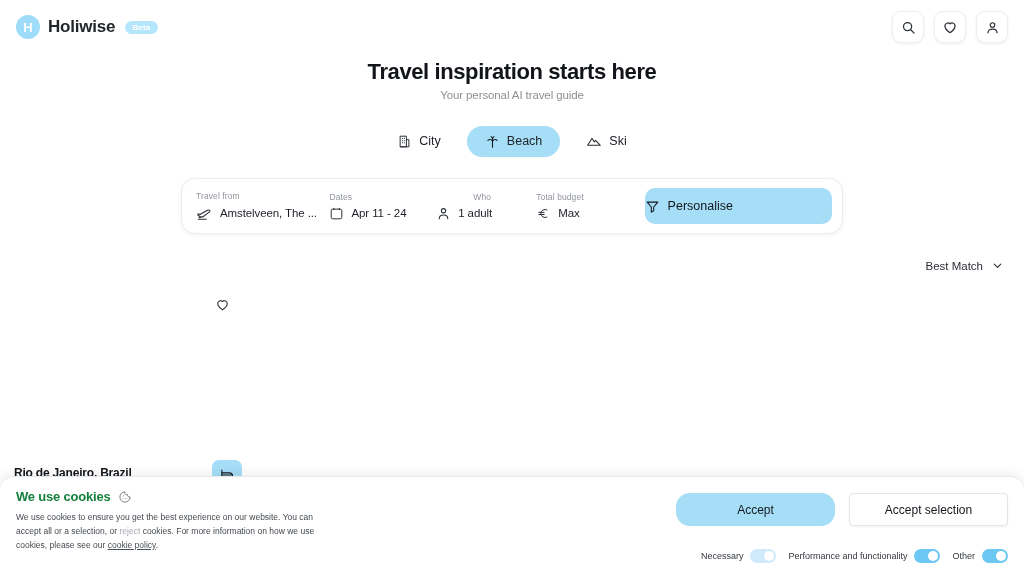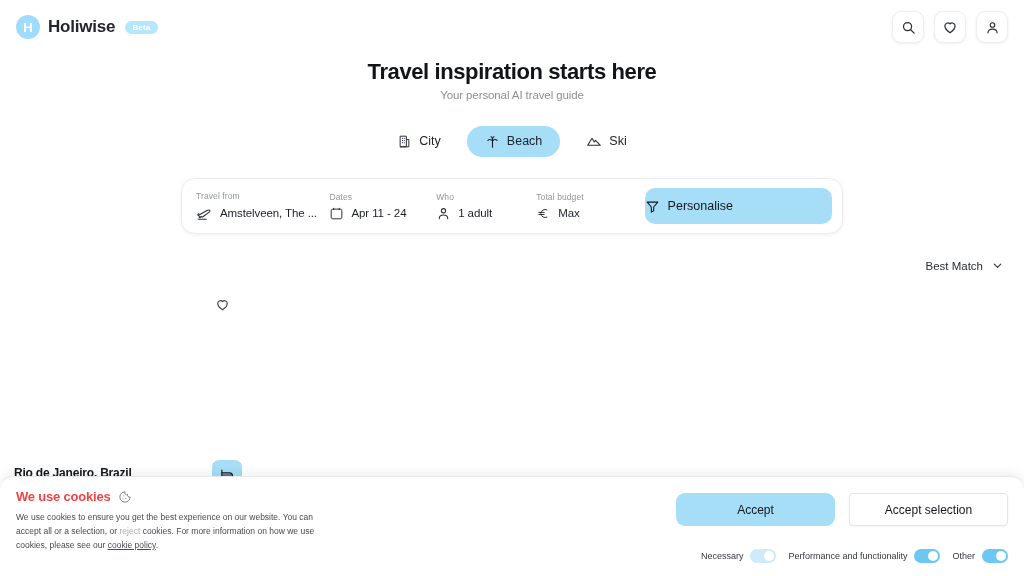--- a/index.html
+++ b/index.html
@@ -81,21 +81,21 @@
     box-shadow: 0 1px 4px rgba(16,24,40,.06);
     display: flex; align-items: center;
     padding: 0 10px 0 14px;
   }
   .sfield { display: flex; flex-direction: column; justify-content: center; padding-right: 8px; cursor: pointer; }
   .sfield-label { font-size: 8.5px; color: #90959b; margin-bottom: 4px; letter-spacing: .1px; }
   .sfield-value-row { display: flex; align-items: center; gap: 7px; }
   .sfield-value { font-size: 11.5px; color: #1c2026; white-space: nowrap; letter-spacing: -.1px; }
   .f-from { width: 158px; }
   .f-dates { width: 126px; }
-  .f-who { width: 118px; }
+  .f-who { width: 118px; text-align: center; }
   .f-budget { width: 128px; }
   .personalise {
     margin-left: auto;
     display: flex; align-items: center; justify-content: flex-start; gap: 8px;
     background: #a6ddf7; color: #14181d;
     height: 36px; width: 224px; border-radius: 10px;
     font-size: 12.5px; font-weight: 500; border: none; cursor: pointer;
   }
 
   
@@ -144,34 +144,34 @@
     width: 1024px; height: 100px;
     background: #ffffff;
     border-top: 1px solid #e7e8ea;
     border-radius: 14px 14px 0 0;
     box-shadow: 0 -2px 12px rgba(16,24,40,.08);
     display: flex;
     padding: 10px 16px 8px 16px;
   }
   .cookie-left { width: 320px; padding-top: 2px; }
   .cookie-head { display: flex; align-items: center; gap: 7px; }
-  .cookie-title { font-size: 13px; font-weight: 700; color: #ef4444; letter-spacing: -.2px; }
+  .cookie-title { font-size: 13px; font-weight: 700; color: #15803d; letter-spacing: -.2px; }
   .cookie-body {
     margin-top: 6px;
     font-size: 8.5px; line-height: 1.65; color: #454a50; letter-spacing: 0;
   }
   .link-muted { color: #a6abb1; }
   .link-under { color: #4a4f55; text-decoration: underline; }
   .cookie-right {
     margin-left: auto; display: flex; flex-direction: column;
     align-items: flex-end; justify-content: flex-start; padding-top: 6px;
   }
   .cookie-btns { display: flex; gap: 14px; }
   .btn-accept {
-    width: 159px; height: 33px; border-radius: 9px;
+    width: 159px; height: 33px; border-radius: 14px;
     background: #a6ddf7; color: #14181d;
     font-size: 12px; border: none; cursor: pointer;
   }
   .btn-accept-sel {
     width: 159px; height: 33px; border-radius: 4px;
     background: #fff; color: #14181d;
     font-size: 12px; border: 1px solid #e3e5e7; cursor: pointer;
     box-shadow: 0 1px 2px rgba(16,24,40,.05);
   }
   .toggles { display: flex; align-items: center; gap: 12px; margin-top: 23px; }

